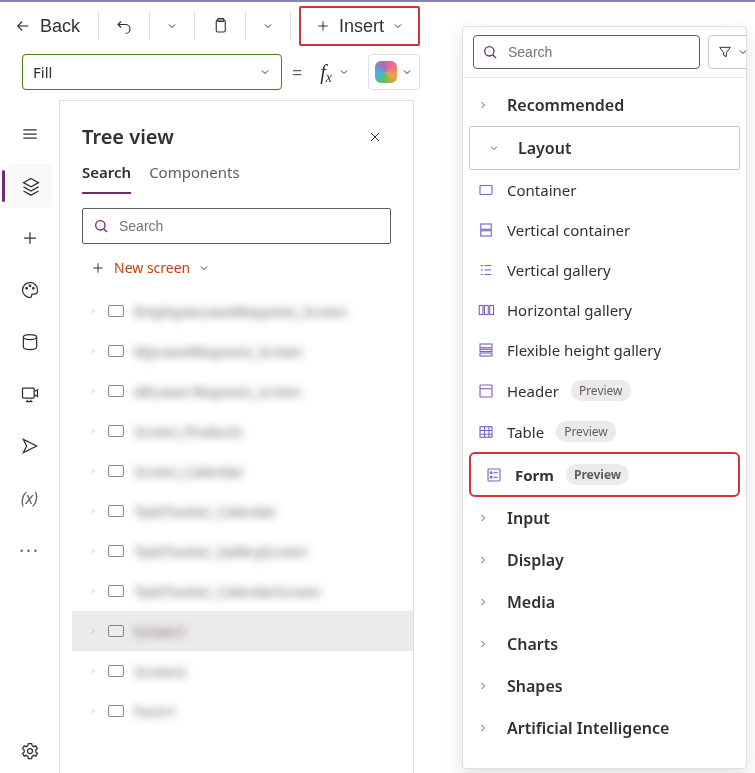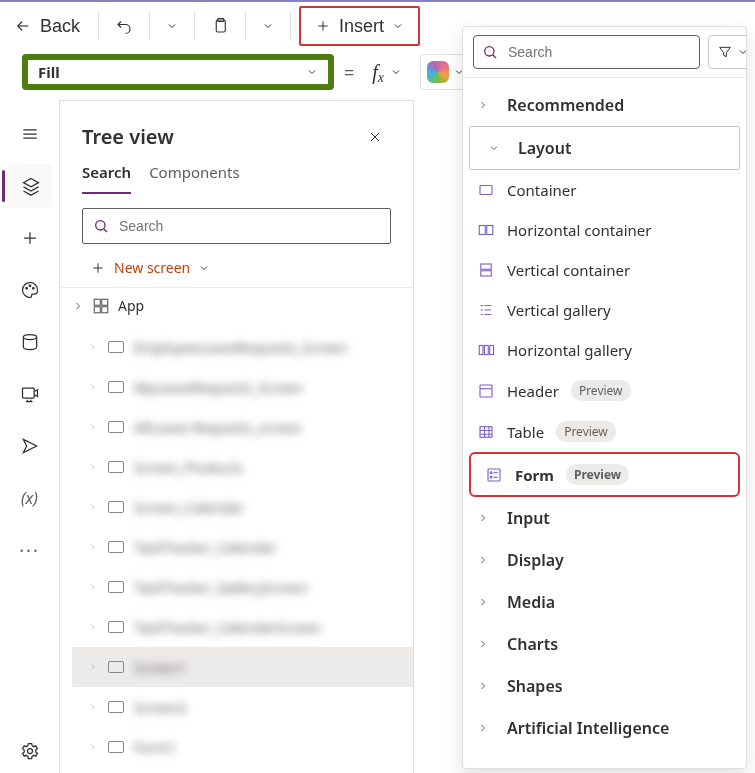--- a/index.html
+++ b/index.html
@@ -9,21 +9,21 @@
   
   .topbar { display: flex; align-items: center; height: 48px; padding: 0 4px; gap: 4px; }
   .topbar .divider { width: 1px; height: 28px; background: #e1dfdd; margin: 0 4px; }
   .btn { display: inline-flex; align-items: center; gap: 8px; padding: 0 10px; height: 36px; border-radius: 2px; cursor: pointer; color: #323130; background: transparent; border: none; font-size: 18px; }
   .btn.iconbtn { padding: 0 8px; }
   .chev-down { width: 12px; height: 12px; }
   .insert-box { display: inline-flex; align-items: center; border: 2px solid #d13438; border-radius: 2px; height: 40px; padding: 0 4px; }
 
   
   .formula-row { display: flex; align-items: center; height: 48px; padding: 4px 12px 8px 22px; gap: 10px; }
-  .prop-dd { display: flex; align-items: center; justify-content: space-between; width: 312px; height: 36px; border: 6px solid #4d7c0f; border-radius: 4px; padding: 0 10px; font-size: 15px; cursor: pointer; font-weight: bold; }
+  .prop-dd { display: flex; align-items: center; justify-content: space-between; width: 260px; height: 36px; border: 1px solid #4d7c0f; border-radius: 4px; padding: 0 10px; font-size: 15px; cursor: pointer; }
   .eq { font-size: 18px; color: #605e5c; }
   .fx-box { display:flex; align-items:center; font-style: italic; font-family: serif; font-size: 20px; color: #323130; padding: 0 8px; height:36px; }
   .copilot-box { display:flex; align-items:center; gap:4px; border:1px solid #e1dfdd; border-radius:4px; padding: 4px 6px; height:36px; }
   .copilot-swatch { width:22px; height:22px; border-radius:6px; background: conic-gradient(from 45deg, #e96f92, #f1a33c, #6cc04a, #3cb4e7, #b06ab3, #e96f92); }
 
   
   .leftrail { position: absolute; left: 0; top: 98px; width: 60px; bottom: 0; border-right: 1px solid #e1dfdd; display: flex; flex-direction: column; align-items: center; padding-top: 12px; gap: 8px; }
   .rail-item { width: 44px; height: 44px; display:flex; align-items:center; justify-content:center; border-radius:4px; cursor:pointer; color:#605e5c; }
   .rail-item.active { background:#faf9f8; border-left: 2px solid transparent; position:relative; }
   .rail-item.active::before { content:""; position:absolute; left:-8px; top:6px; bottom:6px; width:3px; background:#742774; border-radius:2px; }
@@ -224,32 +224,20 @@
   </div>
   <div class="newscreen">
     <svg width="16" height="16" viewBox="0 0 24 24" stroke="#323130" stroke-width="1.5" fill="none">
         <path d="M12 5v14M5 12h14"></path>
       </svg>
     <span>New screen</span>
     <svg class="chev-down" viewBox="0 0 24 24" fill="none" stroke="#323130" stroke-width="2">
         <path d="M6 9l6 6 6-6"></path>
       </svg>
   </div>
-  <div class="tree-root">
-    <svg class="chev" viewBox="0 0 24 24" fill="none" stroke="#605e5c" stroke-width="2">
-        <path d="M9 6l6 6-6 6"></path>
-      </svg>
-    <svg width="18" height="18" viewBox="0 0 24 24" stroke="#605e5c" stroke-width="1.5" fill="none">
-        <rect x="3" y="3" width="8" height="8"></rect>
-        <rect x="13" y="3" width="8" height="8"></rect>
-        <rect x="3" y="13" width="8" height="8"></rect>
-        <rect x="13" y="13" width="8" height="8"></rect>
-      </svg>
-    <span>App</span>
-  </div>
   <div class="tree-items" id="tree-items">
       <div class="tree-item">
         <svg class="chev" viewBox="0 0 24 24" fill="none" stroke="#bdbdbd" stroke-width="2">
           <path d="M9 6l6 6-6 6"></path>
         </svg>
         <span class="screen-icon"></span>
         <span class="label">EmployeeLeaveRequests_Screen</span>
       </div>
       <div class="tree-item">
         <svg class="chev" viewBox="0 0 24 24" fill="none" stroke="#bdbdbd" stroke-width="2">
@@ -363,29 +351,20 @@
       <span class="glyph">
           <svg width="18" height="18" viewBox="0 0 24 24" stroke="#7b61c4" stroke-width="1.5" fill="none">
             <rect x="4" y="6" width="16" height="12" rx="1"></rect>
           </svg>
         </span>
       <span>Container</span>
     </div>
     <div class="ip-sub">
       <span class="glyph">
           <svg width="18" height="18" viewBox="0 0 24 24" stroke="#7b61c4" stroke-width="1.5" fill="none">
-            <rect x="3" y="6" width="8" height="12"></rect>
-            <rect x="13" y="6" width="8" height="12"></rect>
-          </svg>
-        </span>
-      <span>Horizontal container</span>
-    </div>
-    <div class="ip-sub">
-      <span class="glyph">
-          <svg width="18" height="18" viewBox="0 0 24 24" stroke="#7b61c4" stroke-width="1.5" fill="none">
             <rect x="5" y="4" width="14" height="7"></rect>
             <rect x="5" y="13" width="14" height="7"></rect>
           </svg>
         </span>
       <span>Vertical container</span>
     </div>
     <div class="ip-sub">
       <span class="glyph">
           <svg width="18" height="18" viewBox="0 0 24 24" stroke="#7b61c4" stroke-width="1.5" fill="none">
             <path d="M5 6h3M10 6h9M5 12h3M10 12h9M5 18h3M10 18h9"></path>
@@ -395,20 +374,30 @@
     </div>
     <div class="ip-sub">
       <span class="glyph">
           <svg width="18" height="18" viewBox="0 0 24 24" stroke="#7b61c4" stroke-width="1.5" fill="none">
             <rect x="3" y="6" width="5" height="12"></rect>
             <rect x="10" y="6" width="5" height="12"></rect>
             <rect x="17" y="6" width="5" height="12"></rect>
           </svg>
         </span>
       <span>Horizontal gallery</span>
+    </div>
+    <div class="ip-sub">
+      <span class="glyph">
+          <svg width="18" height="18" viewBox="0 0 24 24" stroke="#7b61c4" stroke-width="1.5" fill="none">
+            <rect x="4" y="4" width="16" height="5"></rect>
+            <rect x="4" y="11" width="16" height="3"></rect>
+            <rect x="4" y="16" width="16" height="4"></rect>
+          </svg>
+        </span>
+      <span>Flexible height gallery</span>
     </div>
     <div class="ip-sub">
       <span class="glyph">
           <svg width="18" height="18" viewBox="0 0 24 24" stroke="#7b61c4" stroke-width="1.5" fill="none">
             <rect x="4" y="4" width="16" height="16" rx="1"></rect>
             <path d="M4 9h16"></path>
           </svg>
         </span>
       <span>Header</span>
       <span class="badge">Preview</span>

